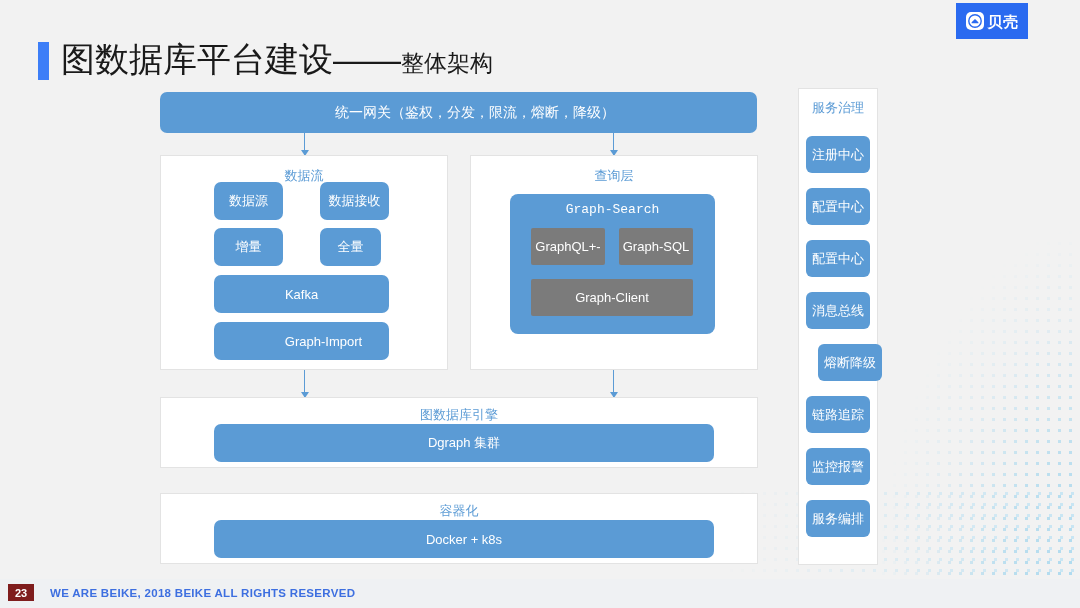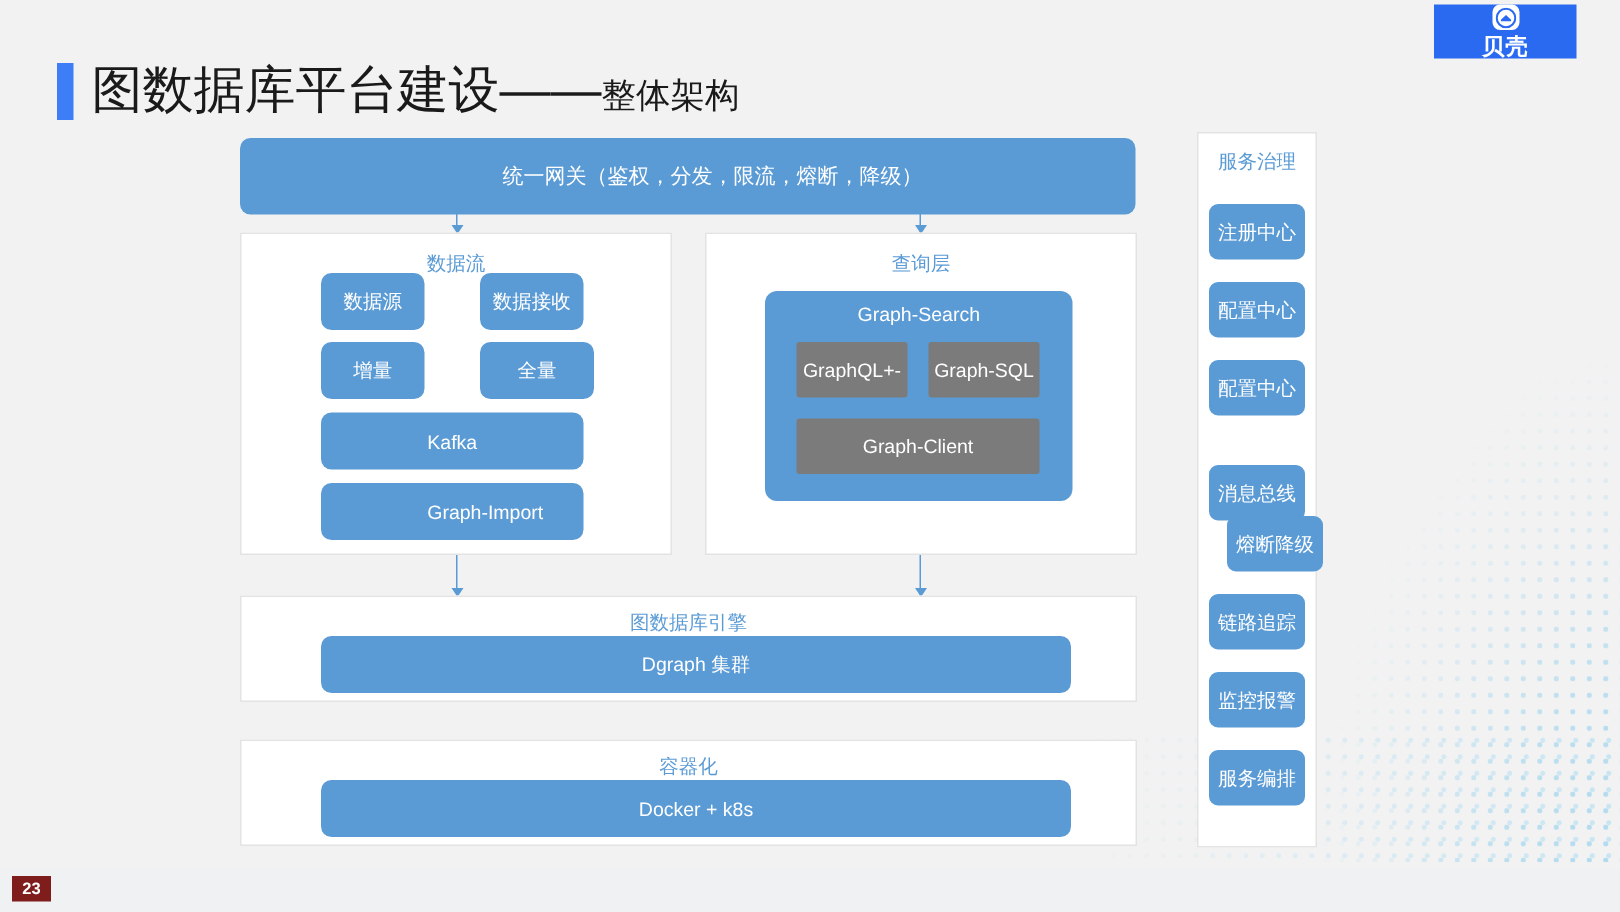--- a/index.html
+++ b/index.html
@@ -24,22 +24,22 @@
     position:absolute;right:0;bottom:0;width:420px;height:120px;
     pointer-events:none;
     background-image:radial-gradient(circle, #bfe2f3 1.6px, rgba(0,0,0,0) 1.8px);
     background-size:11px 11px;
     -webkit-mask-image:linear-gradient(to left, rgba(0,0,0,.85), rgba(0,0,0,0) 85%);
     mask-image:linear-gradient(to left, rgba(0,0,0,.85), rgba(0,0,0,0) 85%);
   }
 
   
   #logo{
-    position:absolute;left:956px;top:3px;width:95px;height:36px;
-    background:#2a6af0;display:flex;align-items:center;justify-content:center;gap:4px;flex-direction:column;
+    position:absolute;left:956px;top:3px;width:72px;height:36px;
+    background:#2a6af0;display:flex;align-items:center;justify-content:center;gap:4px;
   }
   #logo .mark{
     width:18px;height:18px;border-radius:5px;background:#fff;
     display:flex;align-items:center;justify-content:center;
   }
   #logo .mark svg{display:block;}
   #logo .wordmark{
     color:#fff;font-size:15px;font-weight:700;letter-spacing:.5px;line-height:1;
   }
 
@@ -61,40 +61,40 @@
     display:flex;align-items:center;justify-content:center;
     font-size:13px;box-sizing:border-box;text-align:center;
   }
   .gbox{
     position:absolute;background:#7b7b7b;border-radius:2px;color:#fff;
     display:flex;align-items:center;justify-content:center;
     font-size:13px;box-sizing:border-box;text-align:center;
   }
 
   
-  #gateway{left:160px;top:92px;width:597px;height:51px;font-size:14px;padding-left:33px;}
+  #gateway{left:160px;top:92px;width:597px;height:41px;font-size:14px;padding-left:33px;}
 
   
   #p-dataflow{left:160px;top:155px;width:288px;height:215px;}
   #lbl-dataflow{top:11px;}
   #b-src   {left:214px;top:182px;width:69px;height:38px;}
   #b-recv  {left:320px;top:182px;width:69px;height:38px;}
   #b-incr  {left:214px;top:228px;width:69px;height:38px;text-align:right;}
-  #b-full  {left:320px;top:228px;width:76px;height:38px;}
+  #b-full  {left:320px;top:228px;width:61px;height:38px;}
   #b-kafka {left:214px;top:275px;width:175px;height:38px;}
   #b-import{left:214px;top:322px;width:175px;height:38px;padding-left:44px;}
 
   
   #p-query{left:470px;top:155px;width:288px;height:215px;}
   #lbl-query{top:11px;}
   #b-gsearch{
     left:510px;top:194px;width:205px;height:140px;border-radius:8px;
     display:block;padding-top:7px;
   }
-  #b-gsearch .gs-title{font-size:13px;color:#fff;text-align:center;line-height:18px;}
+  #b-gsearch .gs-title{font-size:13px;color:#fff;text-align:center;line-height:18px;font-family:Liberation Mono, monospace;}
   #g-gql   {left:531px;top:228px;width:74px;height:37px;}
   #g-gsql  {left:619px;top:228px;width:74px;height:37px;}
   #g-client{left:531px;top:279px;width:162px;height:37px;}
 
   
   #p-engine{left:160px;top:397px;width:598px;height:71px;}
   #lbl-engine{top:8px;}
   #b-dgraph{left:214px;top:424px;width:500px;height:38px;}
 
   
@@ -194,22 +194,23 @@
 </div>
 <div class="bbox" id="b-docker">Docker + k8s</div>
 
 <div class="panel" id="p-gov">
   <div class="sec-label" id="lbl-gov">服务治理</div>
 </div>
 <div id="gov-items">
     <div class="gov-item" style="top: 136px;">注册中心</div>
     <div class="gov-item" style="top: 188px;">配置中心</div>
     <div class="gov-item" style="top: 240px;">配置中心</div>
-    <div class="gov-item" style="top: 292px; margin-top: 18px;">消息总线</div>
+    <div class="gov-item" style="top: 292px;">消息总线</div>
     <div class="gov-item" style="top: 344px; margin-left: 12px;">熔断降级</div>
     <div class="gov-item" style="top: 396px;">链路追踪</div>
     <div class="gov-item" style="top: 448px;">监控报警</div>
     <div class="gov-item" style="top: 500px;">服务编排</div>
   </div>
 
 <div id="footer">
   <div id="page-badge">23</div>
+  <div id="footer-text">WE ARE BEIKE, 2018 BEIKE ALL RIGHTS RESERVED</div>
 </div>
 
 </body></html>

